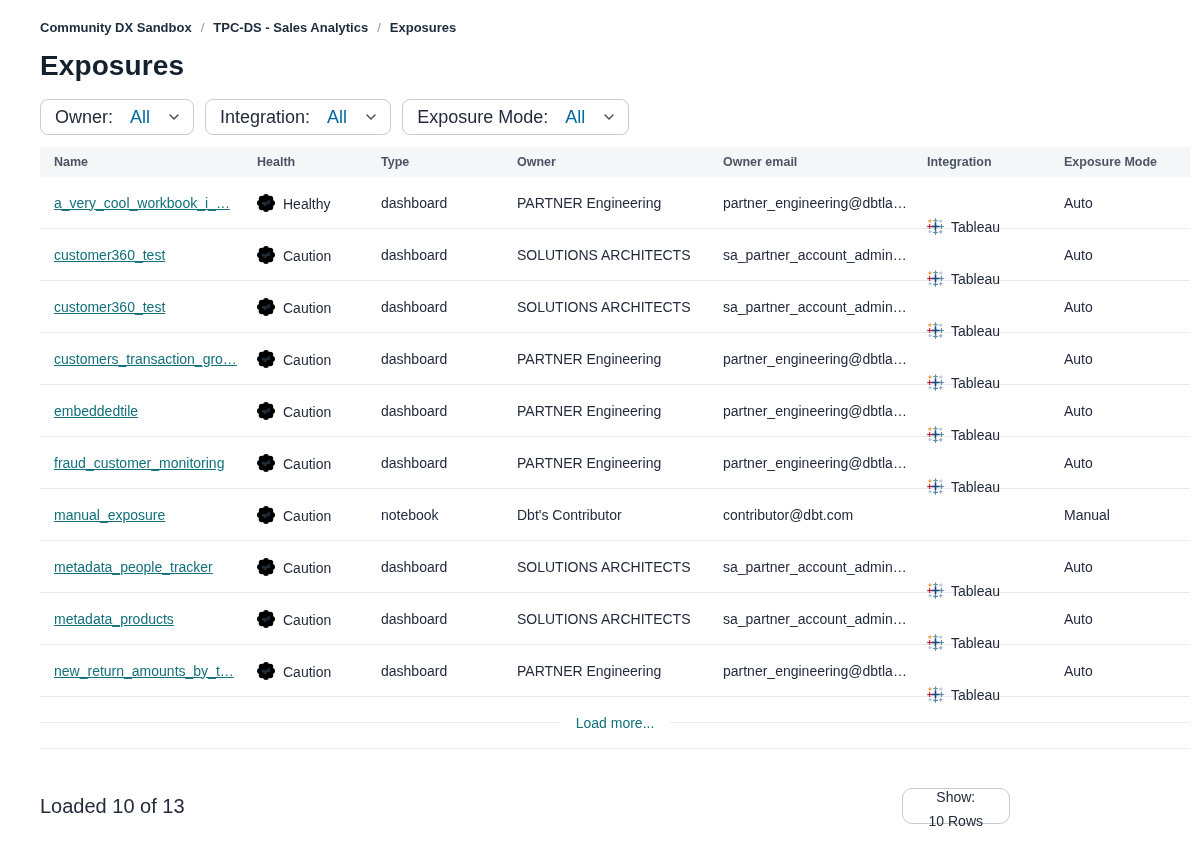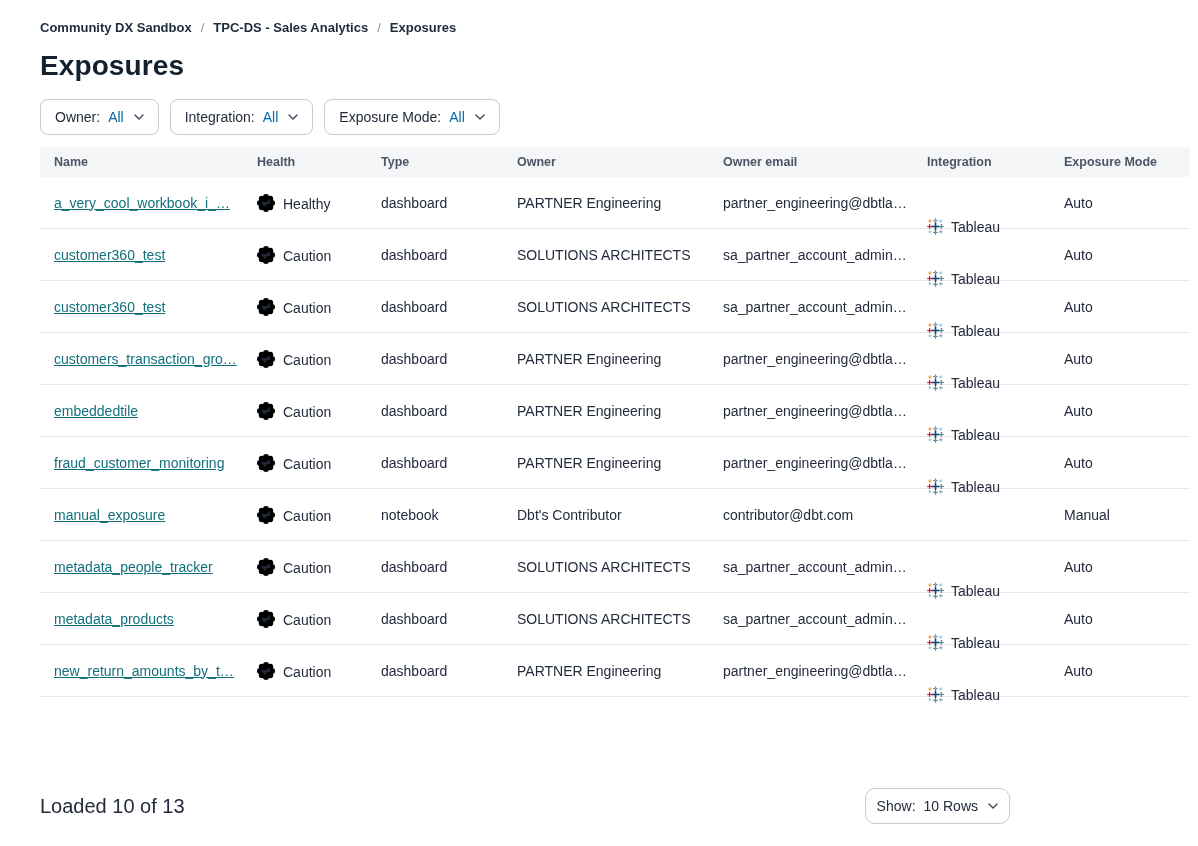--- a/index.html
+++ b/index.html
@@ -11,22 +11,22 @@
   .breadcrumb { display:flex; align-items:center; font-size:13px; font-weight:700; color:#1e2b3c; height:18px; }
   .crumb { cursor:pointer; }
   .crumb-sep { color:#8a93a2; font-weight:400; margin:0 9px; }
   .crumb-current { font-weight:700; }
 
   
   .page-title { margin-top:13px; font-size:28px; line-height:34px; font-weight:700; color:#14202e; letter-spacing:0.1px; }
 
   
   .filters { margin-top:16px; display:flex; gap:11px; }
-  .filter-btn { display:inline-flex; align-items:center; gap:8px; height:36px; padding:0 14px;
-    background:#fff; border:1px solid #c6ccd4; border-radius:8px; font-size:14px; color:#232b3c; cursor:pointer; }
+  .filter-btn { display:inline-flex; align-items:center; gap:17px; height:36px; padding:0 14px;
+    background:#fff; border:1px solid #c6ccd4; border-radius:8px; font-size:18px; color:#232b3c; cursor:pointer; }
   .filter-btn .flabel { color:#232b3c; }
   .filter-btn .fvalue { color:#0369a1; }
   .chev { display:inline-block; margin-left:2px; }
 
   
   .table { margin-top:12px; width:1150px; }
   .trow { display:grid; grid-template-columns:203px 124px 136px 206px 204px 137px minmax(0,1fr); align-items:center; }
   .thead { height:30px; background:#f5f6f8; }
   .thead .cell { font-size:12.5px; font-weight:700; color:#4d5565; }
   .cell { padding-left:14px; font-size:14px; color:#232b3c; white-space:nowrap; overflow:hidden; }
@@ -37,22 +37,22 @@
   .integration-wrap { display:flex; align-items:center; gap:7px;margin-top:48px; }
 
   
   .load-more-row { height:52px; border-bottom:1px solid #e7e9ed; display:flex; align-items:center; }
   .lm-line { flex:1; height:1px; background:#ecedf0; }
   .load-more-link { color:#11707c; font-size:14px; padding:0 16px; cursor:pointer; }
 
   
   .footer { position:absolute; left:40px; right:8px; bottom:22px; display:flex; align-items:center; justify-content:space-between; }
   .loaded-text { font-size:20px; color:#232b3c; }
-  .show-btn { display:inline-flex; align-items:center; gap:8px; height:36px; padding:0 11px;
-    background:#fff; border:1px solid #c6ccd4; border-radius:10px; font-size:14px; color:#232b3c; cursor:pointer; }
+  .show-btn { display:inline-flex; align-items:center; gap:8px; height:36px; padding:0 26px;
+    background:#fff; border:1px solid #c6ccd4; border-radius:10px; font-size:14px; color:#232b3c; cursor:pointer;flex-direction:column; }
 </style>
 </head>
 <body>
 
 <svg width="0" height="0" style="position:absolute">
   <defs>
     <g id="seal-badge">
       <g class="seal-fill">
         <circle cx="9" cy="9" r="6.6"></circle>
         <circle cx="15" cy="9" r="3"></circle>
@@ -368,20 +368,25 @@
     <div class="cell integration-wrap">
       <svg width="17" height="17" viewBox="0 0 17 17">
               <use href="#tableau-mark"></use>
             </svg>
       <span>Tableau</span>
     </div>
     <div class="cell">Auto</div>
   </div>
 </div>
 
+    <div class="load-more-row">
+      <div class="lm-line"></div>
+      <span class="load-more-link">Load more...</span>
+      <div class="lm-line"></div>
+    </div>
   </div>
 
   <div class="footer">
     <span class="loaded-text">Loaded 10 of 13</span>
     <button class="show-btn">
       <span>Show:</span>
       <span>10 Rows</span>
       <svg class="chev" width="10" height="6" viewBox="0 0 10 6">
           <use href="#chevron-down"></use>
         </svg>

